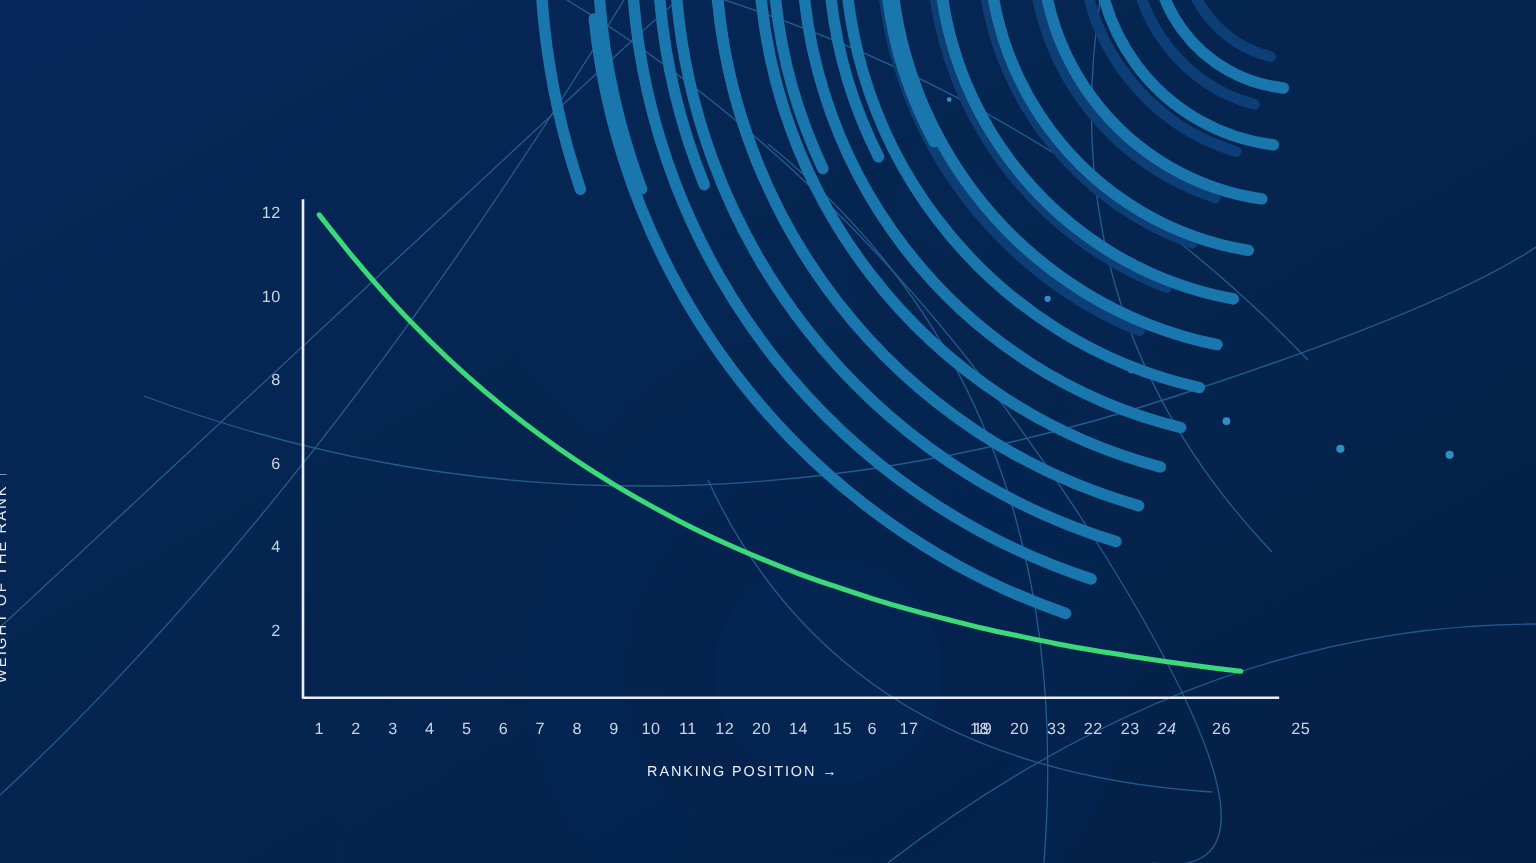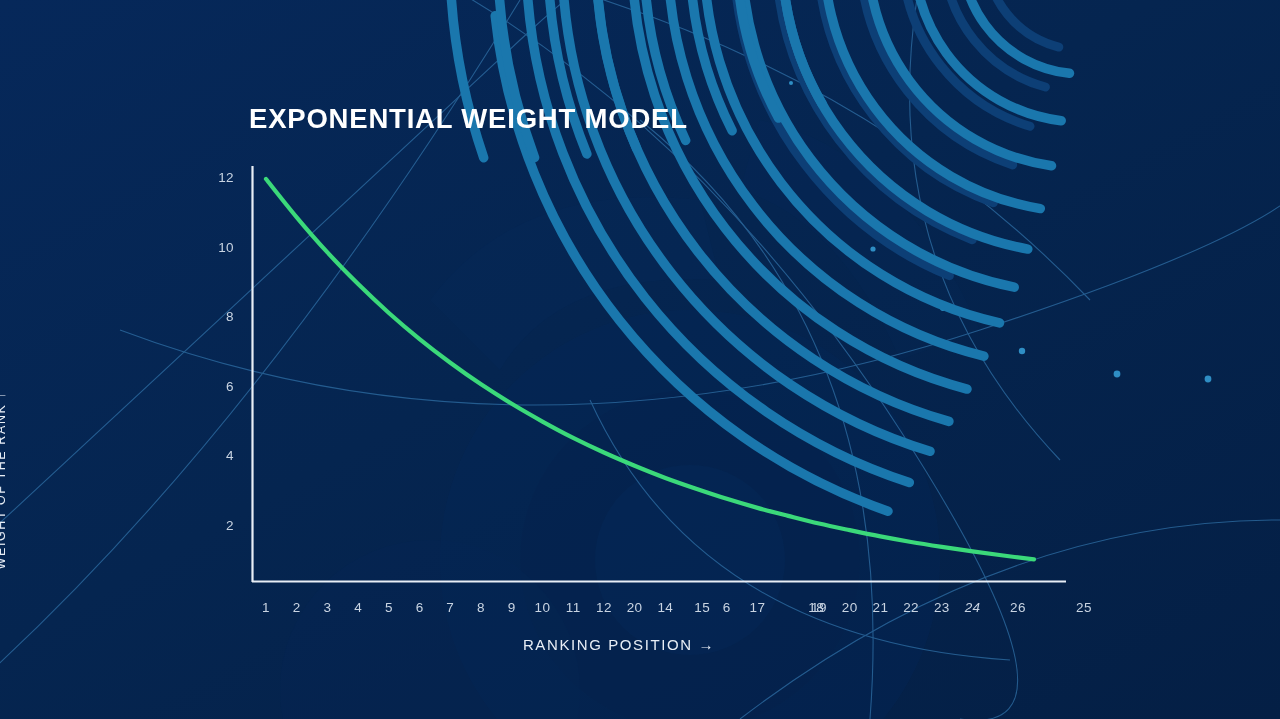--- a/index.html
+++ b/index.html
@@ -55,21 +55,21 @@
     white-space:nowrap;
     z-index:6;
   }
   .axis-label-y-inner { display:inline-block; }
   .axis-label-x {
     position:absolute;
     left:0; top:636px;
     width:1280px;
     text-align:center;
     color:#e8eef6;
-    font-size:15px;
+    font-size:12px;
     letter-spacing:1.6px;
     white-space:nowrap;
     z-index:6;
   }
   .axis-label-x .shift { display:inline-block; transform:translateX(-21px); }
 </style>
 </head>
 <body>
 
 <div id="stage">
@@ -164,21 +164,20 @@
   </svg>
 
   <svg class="layer" id="chart-svg" viewBox="0 0 1280 719" preserveAspectRatio="none">
     <g>
       <line id="y-axis" x1="252.5" y1="166" x2="252.5" y2="582" stroke="#e8eef6" stroke-width="2.2"></line>
       <line id="x-axis" x1="252" y1="581.5" x2="1066" y2="581.5" stroke="#e8eef6" stroke-width="2.2"></line>
     </g>
     <path id="curve" fill="none" stroke="#3bd97a" stroke-width="4.2" stroke-linecap="round" stroke-linejoin="round" d="M 266.00 179.00 C 271.12 185.38, 286.48 205.04, 296.72 217.28 C 306.96 229.52, 317.20 241.29, 327.44 252.43 C 337.68 263.56, 347.92 274.00, 358.16 284.10 C 368.40 294.19, 378.64 303.82, 388.88 312.98 C 399.12 322.14, 409.36 330.79, 419.60 339.08 C 429.84 347.37, 440.08 355.20, 450.32 362.74 C 460.56 370.28, 470.80 377.48, 481.04 384.32 C 491.28 391.16, 501.52 397.60, 511.76 403.81 C 522.00 410.01, 532.24 415.87, 542.48 421.56 C 552.72 427.24, 562.96 432.75, 573.20 437.91 C 583.44 443.07, 593.68 447.89, 603.92 452.53 C 614.16 457.17, 624.40 461.52, 634.64 465.75 C 644.88 469.99, 655.12 474.10, 665.36 477.93 C 675.60 481.76, 685.84 485.24, 696.08 488.72 C 706.32 492.20, 716.56 495.62, 726.80 498.81 C 737.04 502.00, 747.28 505.02, 757.52 507.86 C 767.76 510.70, 778.00 513.25, 788.24 515.86 C 798.48 518.47, 808.72 521.14, 818.96 523.52 C 829.20 525.90, 839.44 527.99, 849.68 530.13 C 859.92 532.28, 870.16 534.42, 880.40 536.40 C 890.64 538.37, 900.88 540.22, 911.12 541.96 C 921.36 543.70, 931.60 545.27, 941.84 546.84 C 952.08 548.40, 962.32 549.91, 972.56 551.36 C 982.80 552.81, 993.04 554.20, 1003.28 555.54 C 1013.52 556.87, 1028.88 558.73, 1034.00 559.36"></path>
   </svg>
 
-  <div class="title">EXPONENTIAL WEIGHT MODEL</div>
 
   <div id="ytick-layer">
       <div class="ytick" style="left: 198px; top: 170px;">12</div>
       <div class="ytick" style="left: 198px; top: 239.6px;">10</div>
       <div class="ytick" style="left: 198px; top: 309.2px;">8</div>
       <div class="ytick" style="left: 198px; top: 378.8px;">6</div>
       <div class="ytick" style="left: 198px; top: 448.4px;">4</div>
       <div class="ytick" style="left: 198px; top: 518px;">2</div>
     </div>
   <div id="xtick-layer">
@@ -195,21 +194,21 @@
       <div class="xtick" style="left: 559.2px; top: 600px;">11</div>
       <div class="xtick" style="left: 589.92px; top: 600px;">12</div>
       <div class="xtick" style="left: 620.64px; top: 600px;">20</div>
       <div class="xtick" style="left: 651.36px; top: 600px;">14</div>
       <div class="xtick" style="left: 682.08px; top: 600px; text-align: right;">15</div>
       <div class="xtick" style="left: 712.8px; top: 600px;">6</div>
       <div class="xtick" style="left: 743.52px; top: 600px;">17</div>
       <div class="xtick" style="left: 774.24px; top: 600px; margin-left: 28px;">18</div>
       <div class="xtick" style="left: 804.96px; top: 600px;">19</div>
       <div class="xtick" style="left: 835.68px; top: 600px;">20</div>
-      <div class="xtick" style="left: 866.4px; top: 600px;">21</div>
+      <div class="xtick" style="left: 866.4px; top: 600px;">33</div>
       <div class="xtick" style="left: 897.12px; top: 600px;">22</div>
       <div class="xtick" style="left: 927.84px; top: 600px;">23</div>
       <div class="xtick" style="left: 958.56px; top: 600px; font-style: italic;">24</div>
       <div class="xtick" style="left: 1030px; top: 600px; margin-left: 40px;">25</div>
       <div class="xtick" style="left: 1004px; top: 600px;">26</div>
     </div>
 
   <div class="axis-label-y">
     <span class="axis-label-y-inner">WEIGHT OF THE RANK ↑</span>
   </div>

